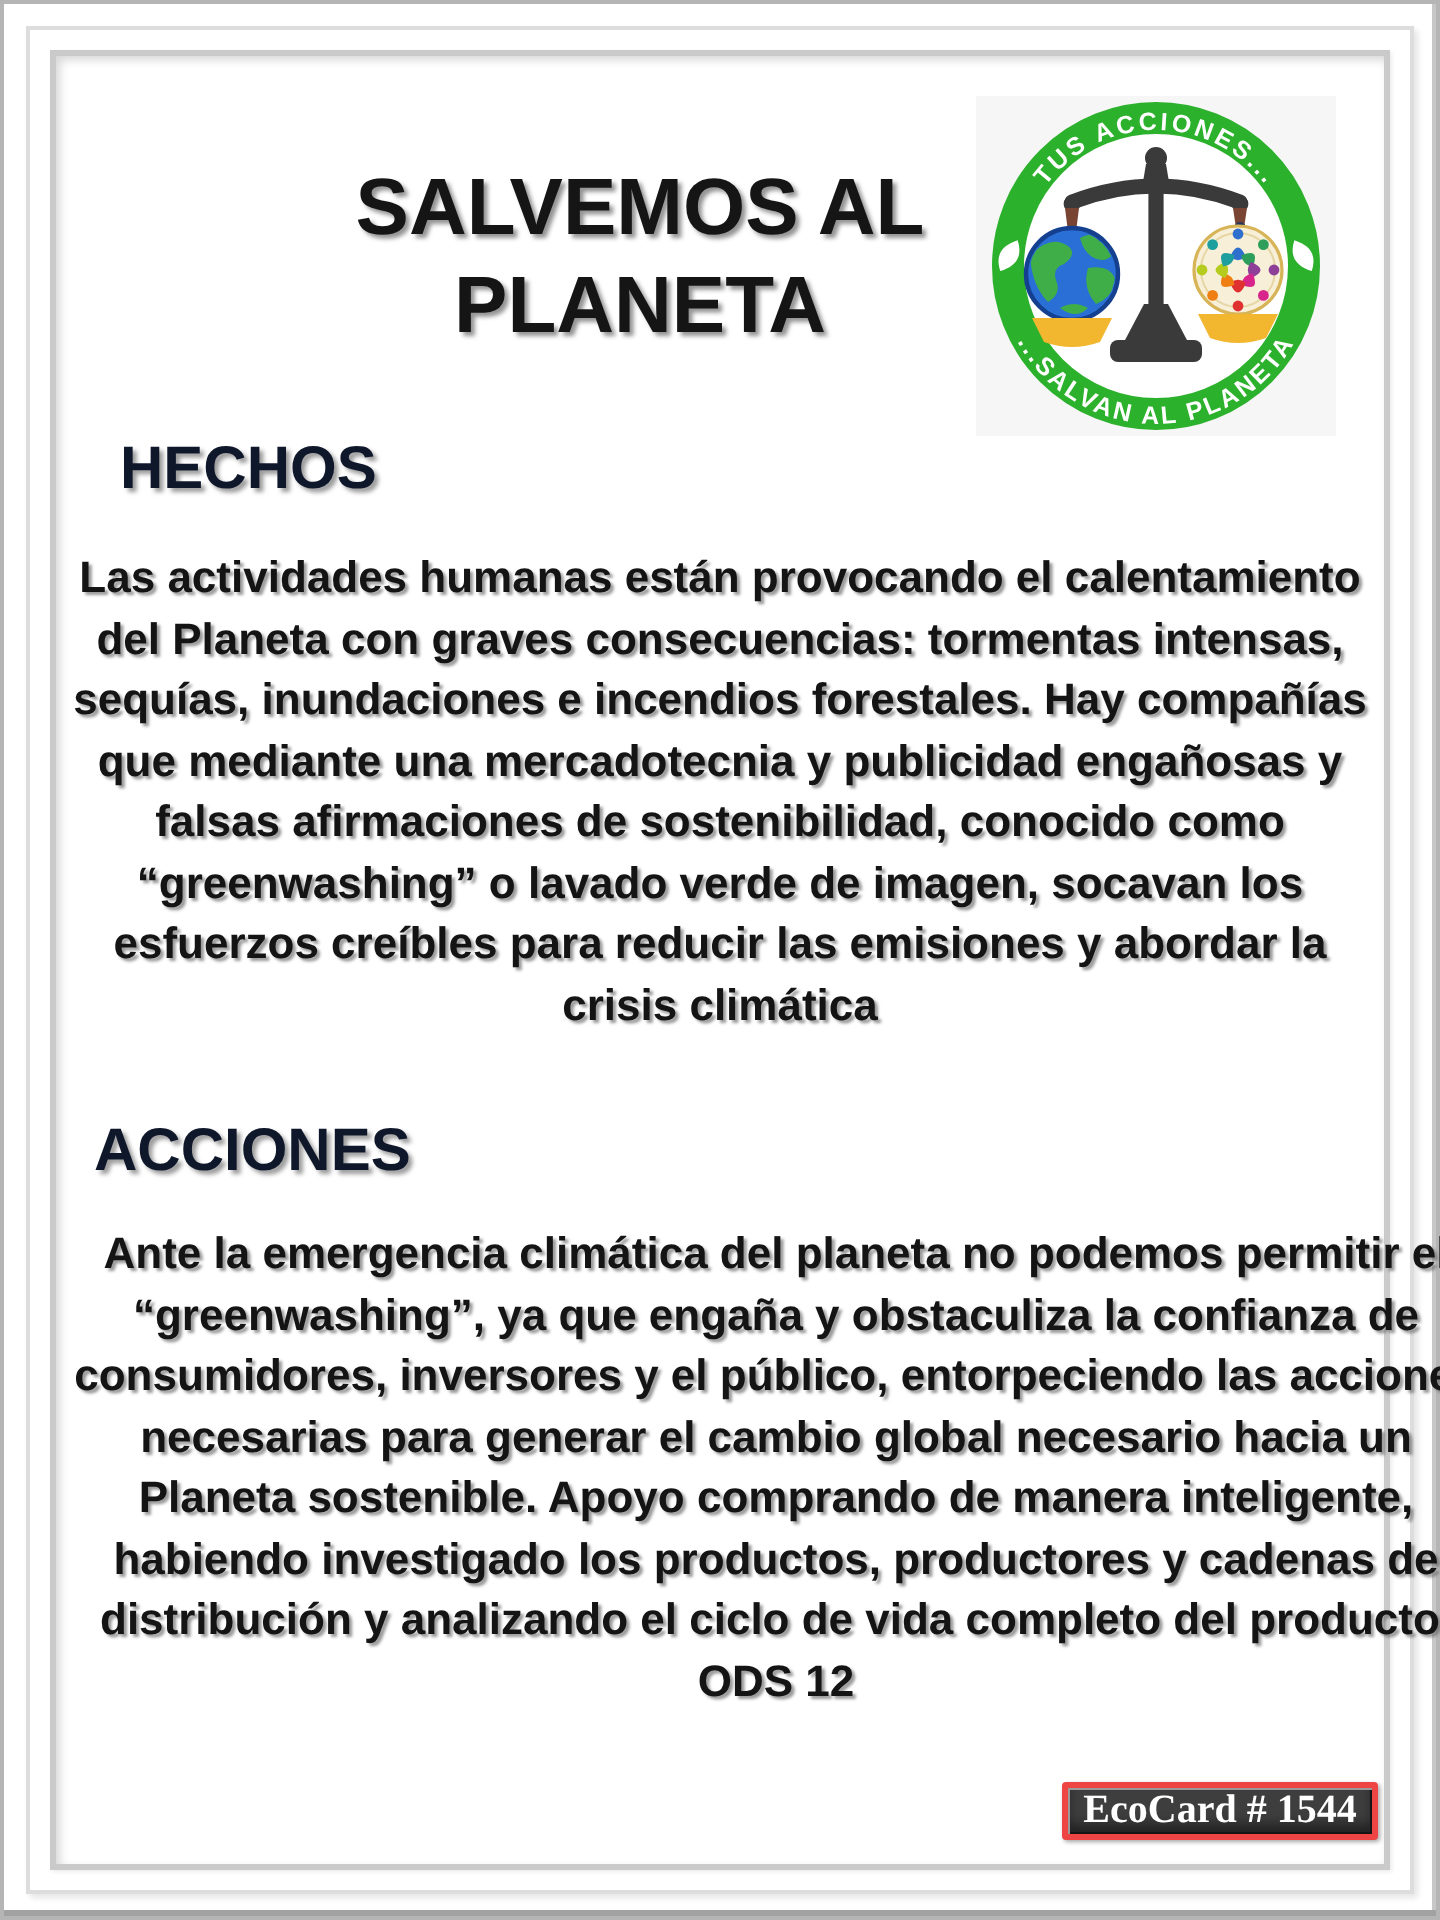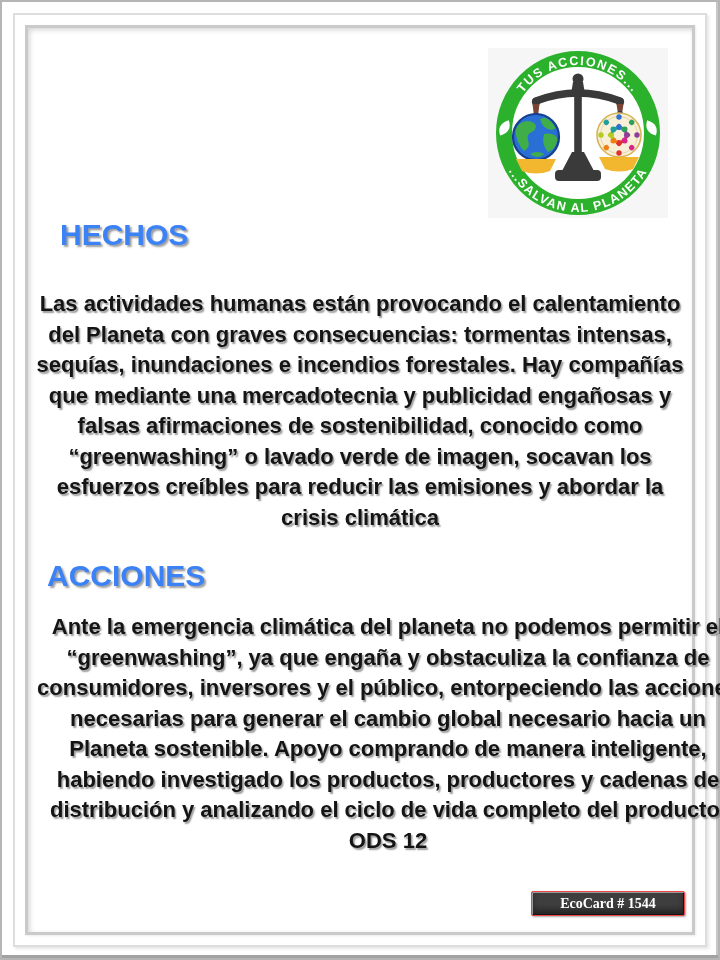--- a/index.html
+++ b/index.html
@@ -19,54 +19,58 @@
   .content { position:absolute; inset:28px; }
   .title {
     position:absolute; left:122px; top:52px; width:340px;
     font-size:40px; line-height:49px; font-weight:bold; color:#151515;
     text-align:center; letter-spacing:0px;
     text-shadow: 2px 2px 2px rgba(90,90,90,0.65);
   }
   .title span { display:block; }
   .logo-box { position:absolute; left:460px; top:20px; width:180px; height:170px; }
   .heading {
-    position:absolute; font-size:30px; font-weight:bold; color:#3b82f6;
+    position:absolute; font-size:30px; font-weight:bold; color:#0f172a;
     text-shadow: 2px 2px 2px rgba(90,90,90,0.6);
   }
   #heading-hechos   { left:32px; top:190px; }
   #heading-acciones { left:19px; top:531px; }
   .body-text {
     position:absolute; left:0; right:0; margin:0 auto;
     font-size:22px; line-height:30.5px; font-weight:bold; color:#141414;
     text-align:center;
     text-shadow: 1.6px 1.6px 1.5px rgba(100,100,100,0.65);
   }
-  #body-hechos   { top:261px; width:656px; }
+  #body-hechos   { top:246px; width:656px; }
   #body-acciones { top:584px; width:720px; }
   .eco-badge {
     position:absolute; left:503px; top:863px; width:152px; height:23px;
-    background:#3e3e3e; border:1px solid #ef4444; border-radius:2px;
+    background:#3e3e3e; border:3px solid #ef4444; border-radius:2px;
     box-shadow: inset 1px 1px 0 #9a9a9a, inset -1px -1px 0 #151515,
                 inset 0 -5px 6px rgba(0,0,0,0.45), 1px 1px 2px rgba(0,0,0,0.35);
     color:#ffffff; font-family:"Liberation Serif", serif; font-weight:bold;
-    font-size:14px; line-height:23px; text-align:center;
+    font-size:20px; line-height:23px; text-align:center;
   }
   .logo-svg { width:100%; height:100%; display:block; }
   .arc-text { font-family:"Liberation Sans", sans-serif; font-weight:bold; }
 </style>
 </head>
 <body>
 
 <div>
   <div class="frame-outer"></div>
   <div class="frame-mid"></div>
   <div class="frame-inner"></div>
 
   <div class="content">
 
+    <div class="title">
+      <span>SALVEMOS AL</span>
+      <span>PLANETA</span>
+    </div>
 
     <div class="logo-box">
       <svg class="logo-svg" viewBox="0 0 180 170">
         <defs>
           <path id="arcTop" d="M 22,85 A 68,68 0 1 1 158,85" fill="none"></path>
           <path id="arcBottom" d="M 11,85 A 79,79 0 0 0 169,85" fill="none"></path>
           <clipPath id="globeClip">
               <circle cx="48" cy="89" r="21.5"></circle>
             </clipPath>
           <g id="person">

